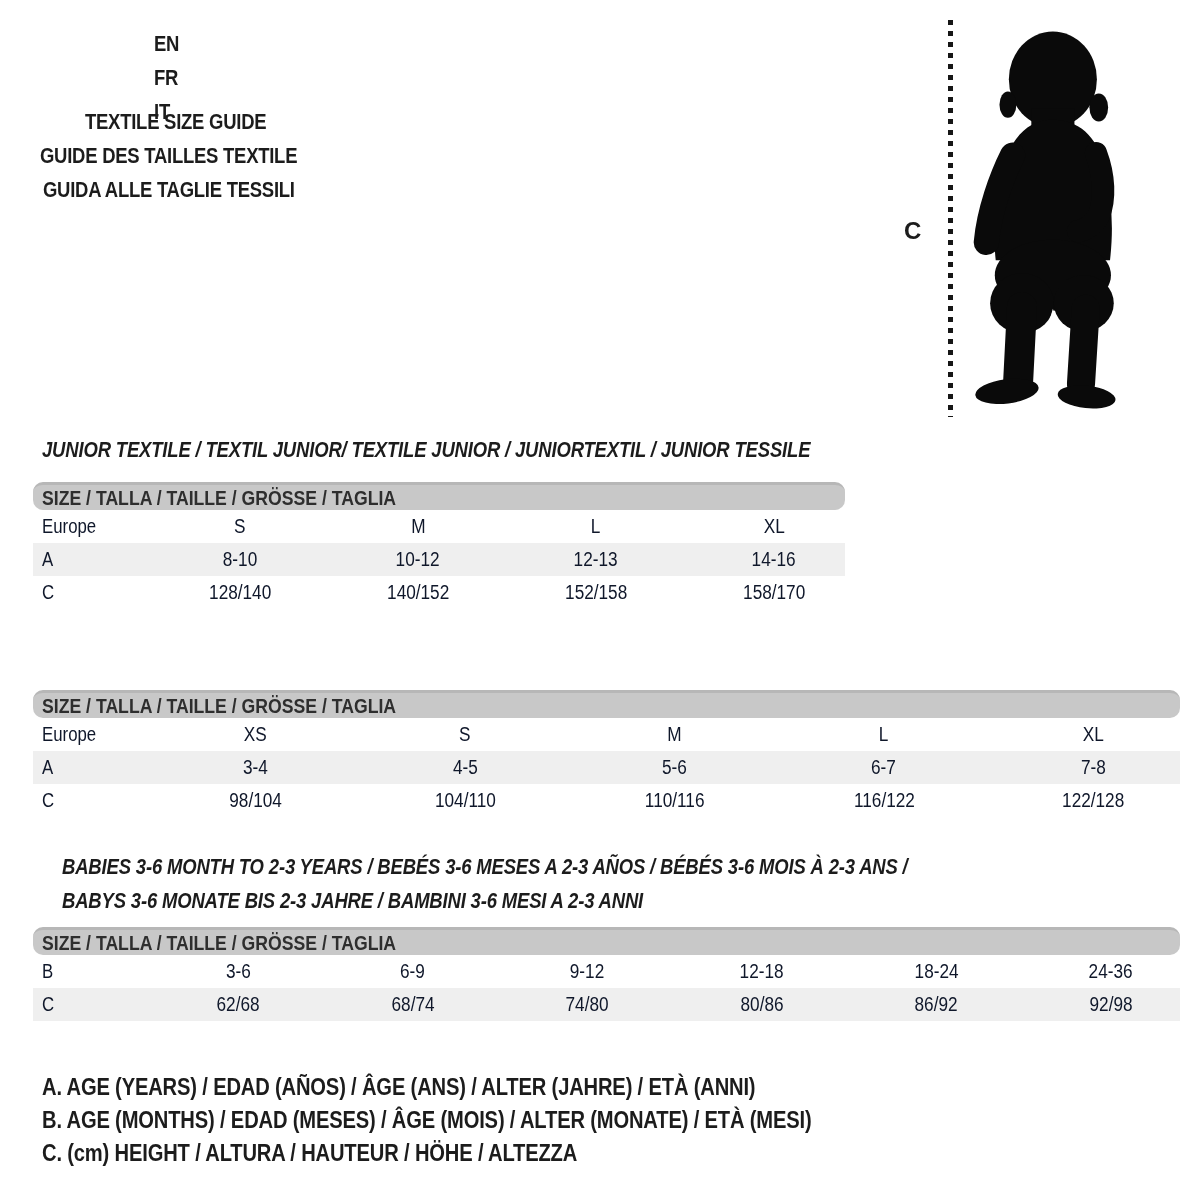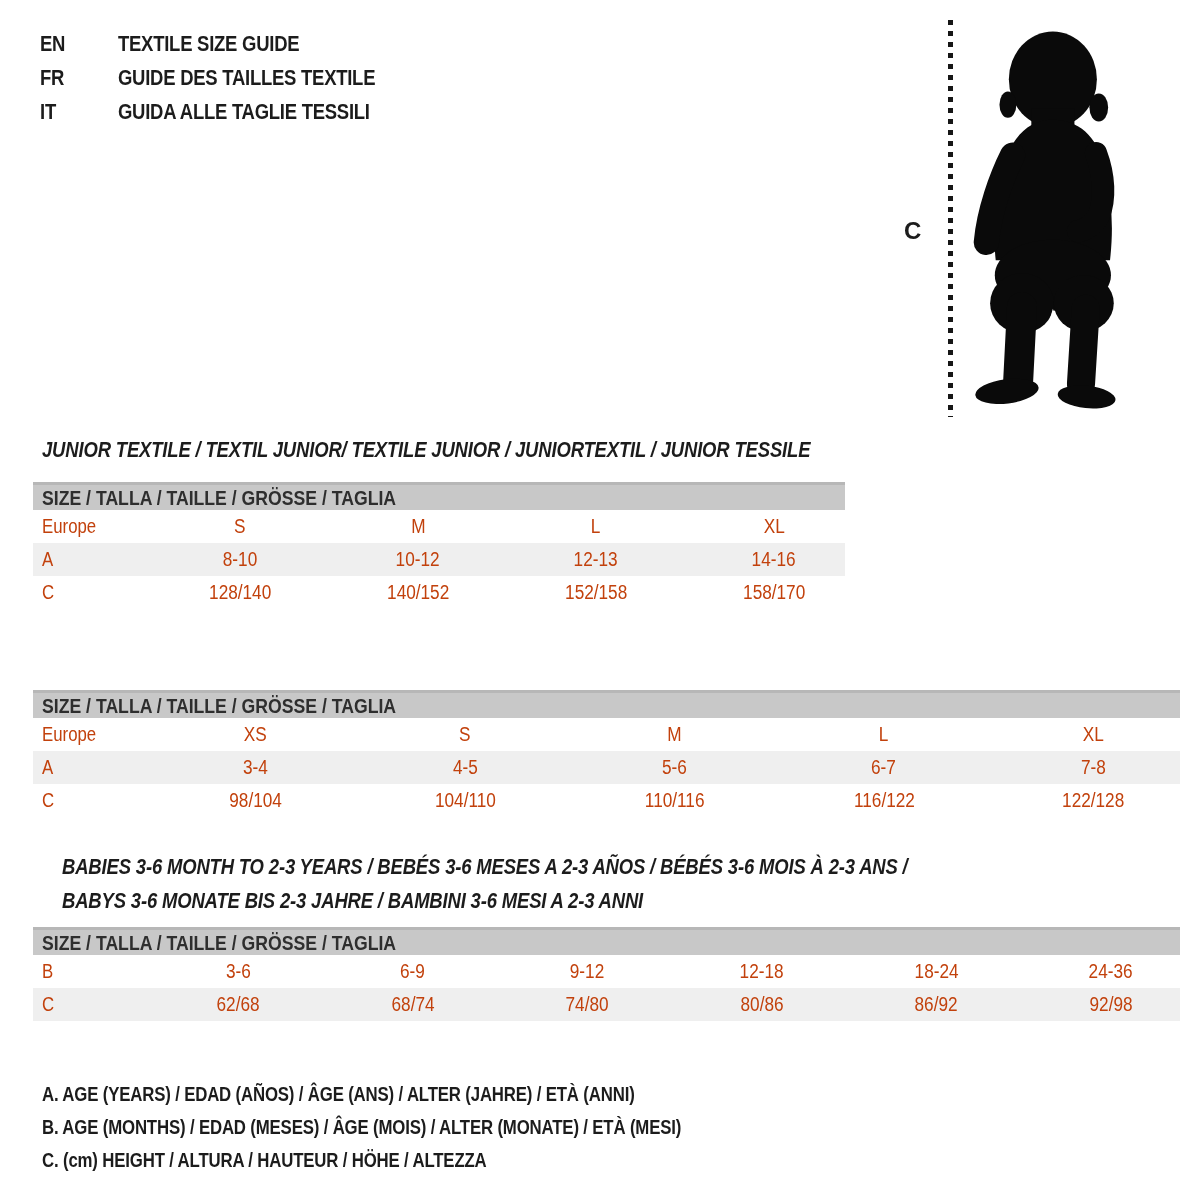--- a/index.html
+++ b/index.html
@@ -7,21 +7,21 @@
   .page{
     position:relative;width:1200px;height:1200px;background:#ffffff;
     font-family:"Liberation Sans", sans-serif;color:#1c1c1c;overflow:hidden;
   }
   
   .cnd-l{display:inline-block;transform:scaleX(.84);transform-origin:0 50%;white-space:nowrap;}
   .cnd-c{display:inline-block;transform:scaleX(.86);transform-origin:50% 50%;white-space:nowrap;}
 
   
   .lang-list{position:absolute;left:40px;top:31px;}
-  .lang-row{display:flex;height:34px;font-size:22px;font-weight:bold;letter-spacing:-0.3px;}
+  .lang-row{display:flex;align-items:center;height:34px;font-size:22px;font-weight:bold;letter-spacing:-0.3px;flex-direction:column;}
   .lang-code{width:78px;flex:0 0 78px;}
 
   
   .dash-line{
     position:absolute;left:948px;top:20px;width:5px;height:397px;
     background:repeating-linear-gradient(to bottom,#161616 0 5px,transparent 5px 11px);
   }
   .fig-label{position:absolute;left:904px;top:217px;font-size:24px;font-weight:bold;}
   .baby-svg{position:absolute;left:962px;top:14px;width:178px;height:408px;}
 
@@ -34,30 +34,30 @@
   .sub-ab{font-size:0.60em;font-weight:bold;position:relative;top:4px;letter-spacing:0;}
 
   
   .stable{position:absolute;left:33px;}
   #table1{top:482px;width:812px;}
   #table2{top:690px;width:1147px;}
   #table3{top:927px;width:1147px;}
   .size-band{
     height:28px;box-sizing:border-box;background:#c8c8c8;border-top:3px solid #b7b7b7;
     display:flex;align-items:center;padding-left:9px;
-    font-size:21px;font-weight:bold;color:#2e2e2e;
+    font-size:21px;font-weight:bold;color:#2e2e2e;border-radius:10px;
   }
-  .trow{display:flex;align-items:center;height:33px;font-size:20px;color:#c2410c;gap:36px;}
+  .trow{display:flex;align-items:center;height:33px;font-size:20px;color:#0f172a;gap:36px;}
   .rows .trow:nth-child(even){background:#efefef;}
   .tlabel{flex:0 0 100px;width:100px;box-sizing:border-box;padding-left:9px;text-align:left;}
   .tcell{flex:1;text-align:center;}
 
   
   .legend{position:absolute;left:42px;top:1073px;}
-  .legend-line{height:33px;display:flex;align-items:flex-end;font-size:20px;font-weight:bold;letter-spacing:-0.2px;}
+  .legend-line{height:33px;display:flex;align-items:flex-start;font-size:24px;font-weight:bold;letter-spacing:-0.2px;}
 </style>
 </head>
 <body>
 
 <div class="page">
 
   <div class="lang-list">
     <div class="lang-row">
       <span class="lang-code"><span class="cnd-l">EN</span></span>
       <span class="cnd-l">TEXTILE SIZE GUIDE</span>

